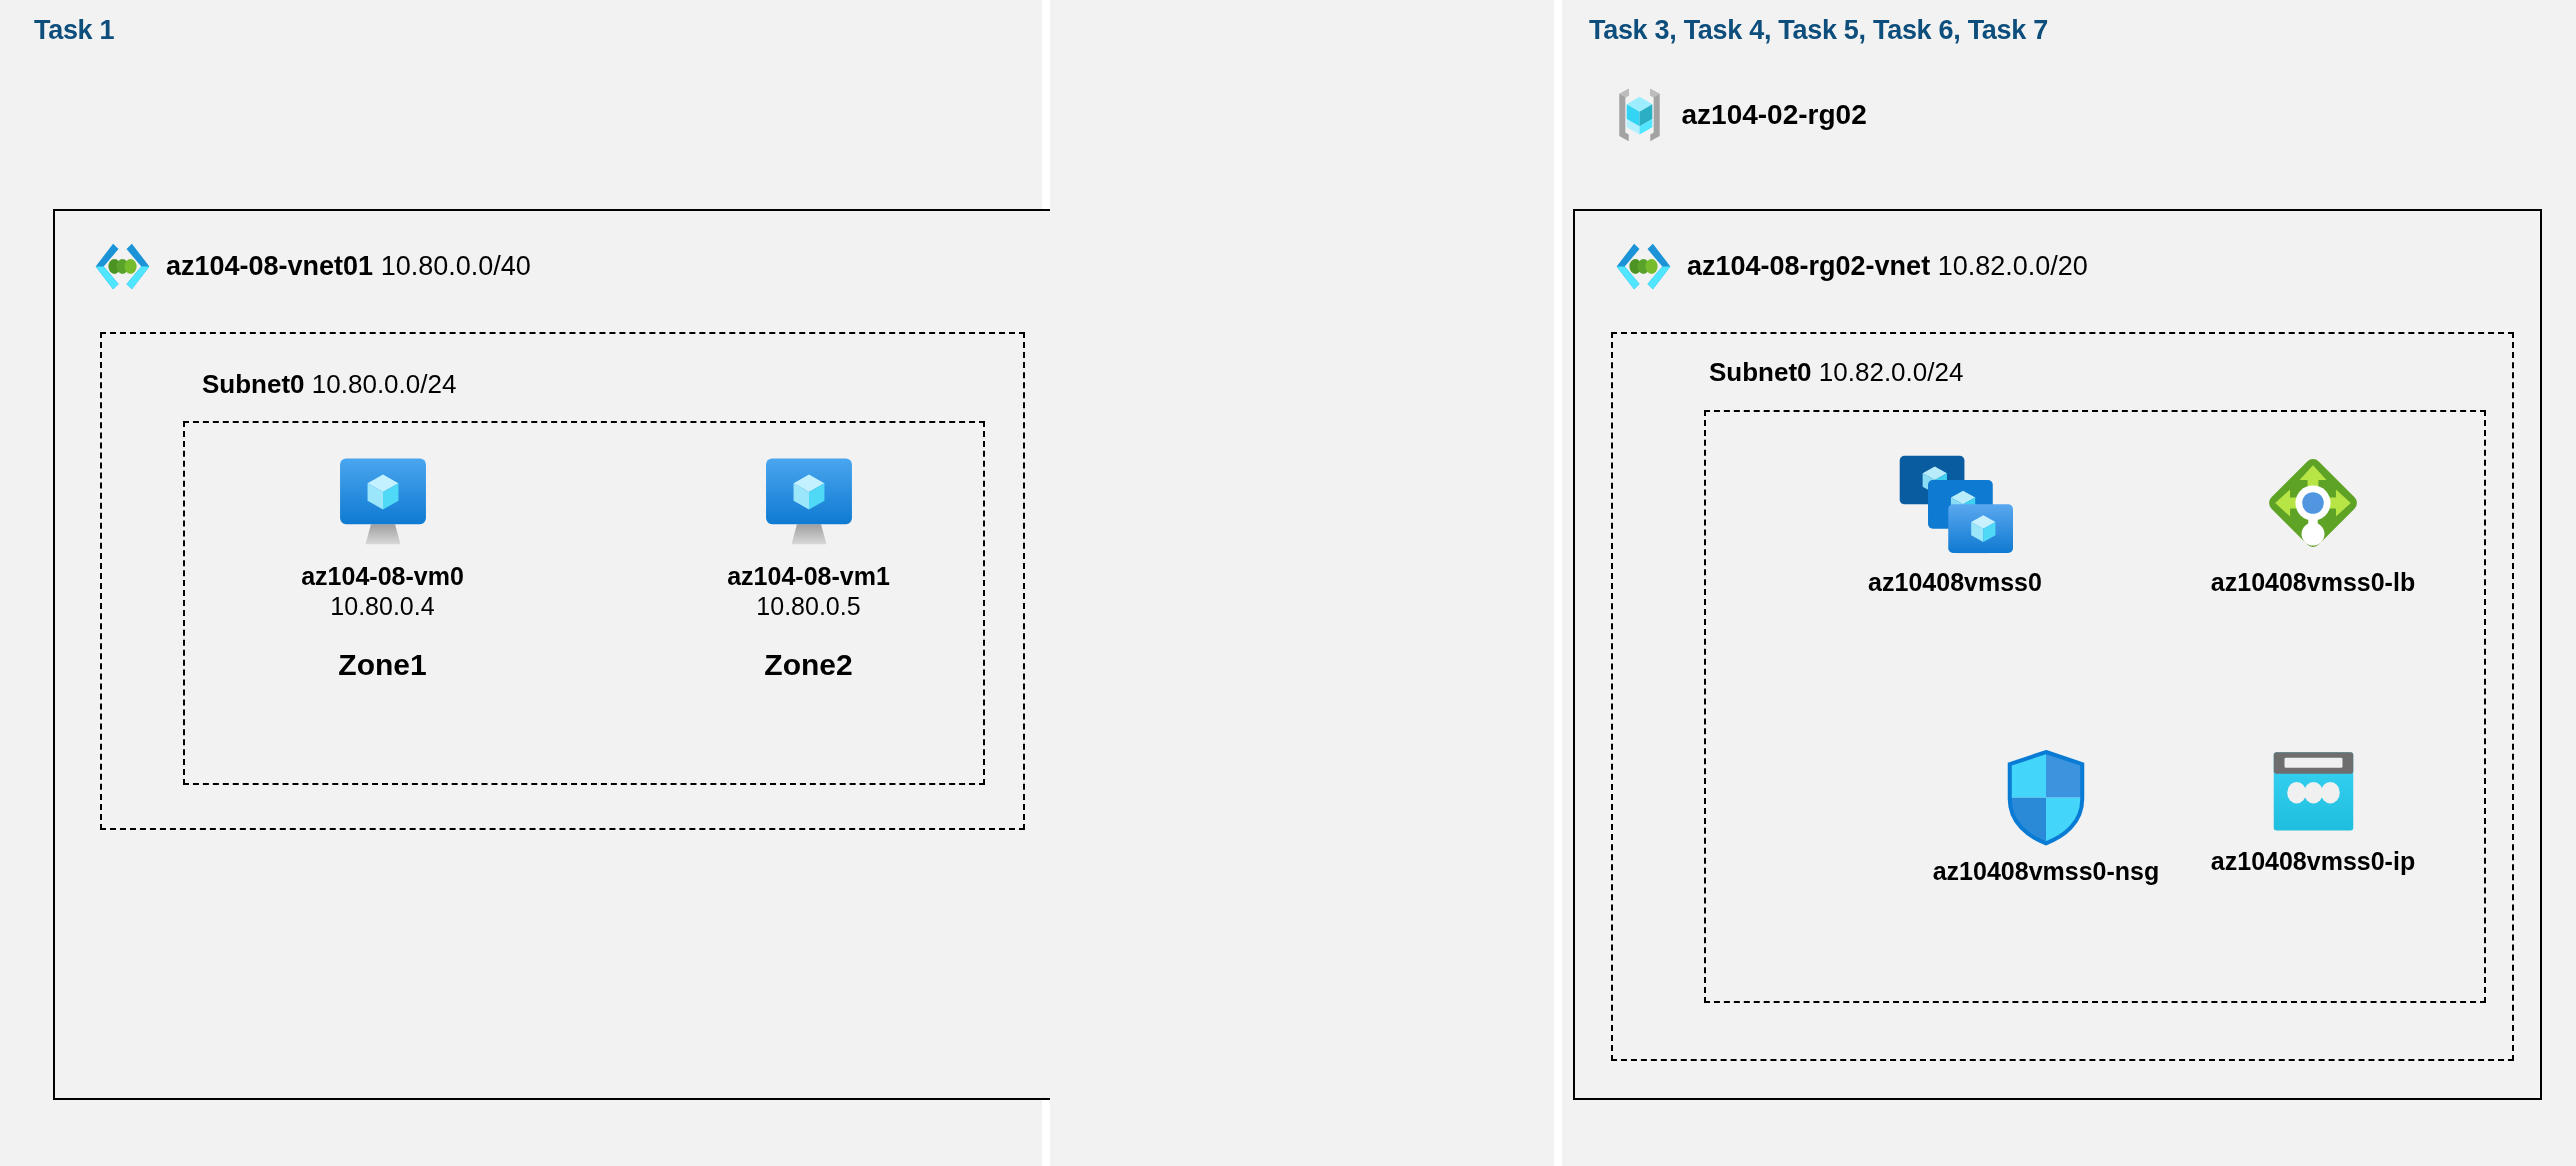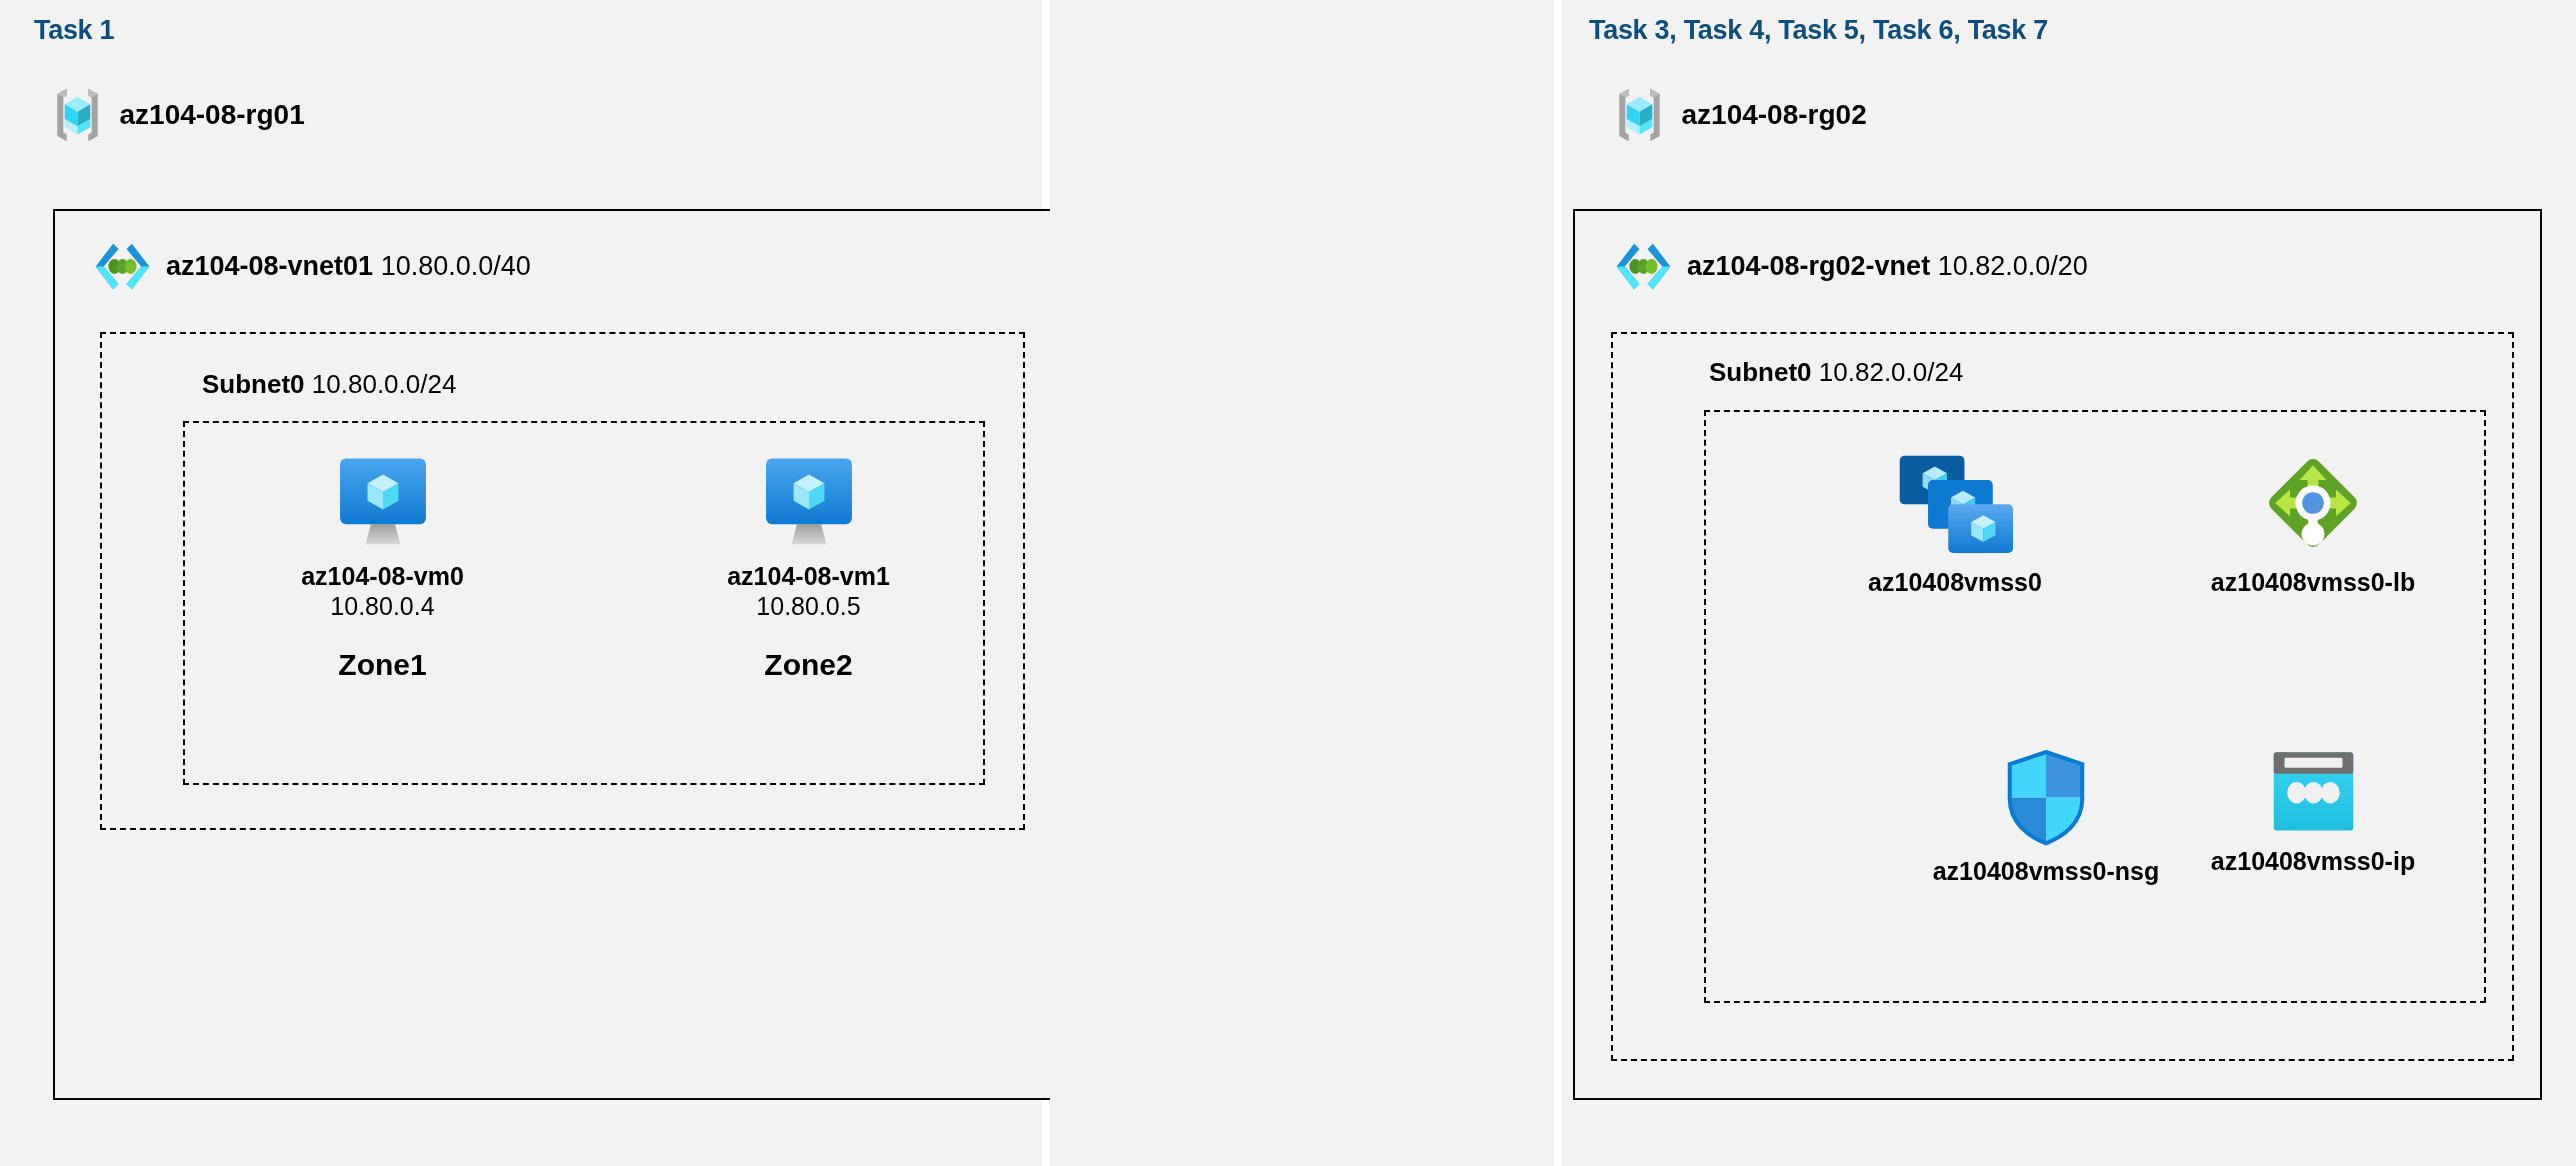--- a/index.html
+++ b/index.html
@@ -167,55 +167,36 @@
   <div class="vnet-box" id="vnet02-box"></div>
   <div class="subnet-box" id="subnet02-box"></div>
   <div class="inner-box" id="rsrc-box"></div>
 
   <div class="panel" id="panel-task2"></div>
 
   <div class="task-label" id="task1-label">Task 1</div>
   <div class="task-label" id="task2-label">Task 2</div>
   <div class="task-label" id="task3-label">Task 3, Task 4, Task 5, Task 6, Task 7</div>
 
-  <div class="rg-header" id="rg01-header">
-    <span>
-      <svg class="icon" width="49" height="58" viewBox="0 0 72 86">
-
-        <path d="M20 4 L6 12 L6 74 L20 82 L20 72 L15 69 L15 17 L20 14 Z" fill="#a3a3a3"></path>
-        <path d="M20 4 L6 12 L15 17 L20 14 Z" fill="#bdbdbd"></path>
-
-        <path d="M52 4 L66 12 L66 74 L52 82 L52 72 L57 69 L57 17 L52 14 Z" fill="#a3a3a3"></path>
-        <path d="M52 4 L66 12 L57 17 L52 14 Z" fill="#bdbdbd"></path>
-
-        <path d="M36 16 L55 27 L36 38 L17 27 Z" fill="#9bedff"></path>
-        <path d="M17 27 L36 38 L36 60 L17 49 Z" fill="#32d4f5"></path>
-        <path d="M55 27 L36 38 L36 60 L55 49 Z" fill="#2aafc4"></path>
-        <path d="M17 49 L36 60 L36 72 L17 61 Z" fill="#b3f0ff"></path>
-        <path d="M55 49 L36 60 L36 72 L55 61 Z" fill="#50e6ff"></path>
-      </svg>
-    </span>
-    <span class="rg-name">az104-08-rg01</span>
-  </div>
 
   <div class="rg-header" id="rg02-header">
     <span>
       <svg class="icon" width="49" height="58" viewBox="0 0 72 86">
         <path d="M20 4 L6 12 L6 74 L20 82 L20 72 L15 69 L15 17 L20 14 Z" fill="#a3a3a3"></path>
         <path d="M20 4 L6 12 L15 17 L20 14 Z" fill="#bdbdbd"></path>
         <path d="M52 4 L66 12 L66 74 L52 82 L52 72 L57 69 L57 17 L52 14 Z" fill="#a3a3a3"></path>
         <path d="M52 4 L66 12 L57 17 L52 14 Z" fill="#bdbdbd"></path>
         <path d="M36 16 L55 27 L36 38 L17 27 Z" fill="#9bedff"></path>
         <path d="M17 27 L36 38 L36 60 L17 49 Z" fill="#32d4f5"></path>
         <path d="M55 27 L36 38 L36 60 L55 49 Z" fill="#2aafc4"></path>
         <path d="M17 49 L36 60 L36 72 L17 61 Z" fill="#b3f0ff"></path>
         <path d="M55 49 L36 60 L36 72 L55 61 Z" fill="#50e6ff"></path>
       </svg>
     </span>
-    <span class="rg-name">az104-08-rg02</span>
+    <span class="rg-name">az104-02-rg02</span>
   </div>
 
   <div class="vnet-header" id="vnet01-header">
     <span>
       <svg class="icon" width="57" height="51" viewBox="0 0 84 76">
         <path d="M28 4 L36 12 L14 38 L36 64 L28 72 L2 38 Z" fill="#1b93d6"></path>
         <path d="M14 38 L36 64 L28 72 L2 38 Z" fill="#50e6ff"></path>
         <path d="M56 4 L48 12 L70 38 L48 64 L56 72 L82 38 Z" fill="#1b93d6"></path>
         <path d="M70 38 L48 64 L56 72 L82 38 Z" fill="#50e6ff"></path>
         <ellipse cx="30" cy="38" rx="9" ry="11" fill="#4d9324"></ellipse>

